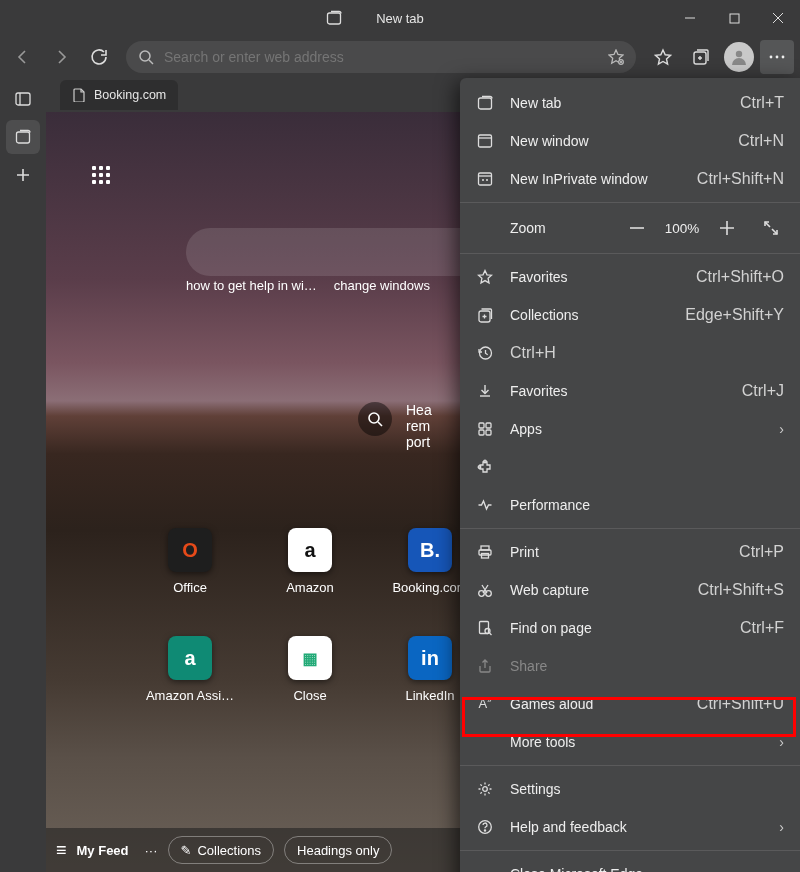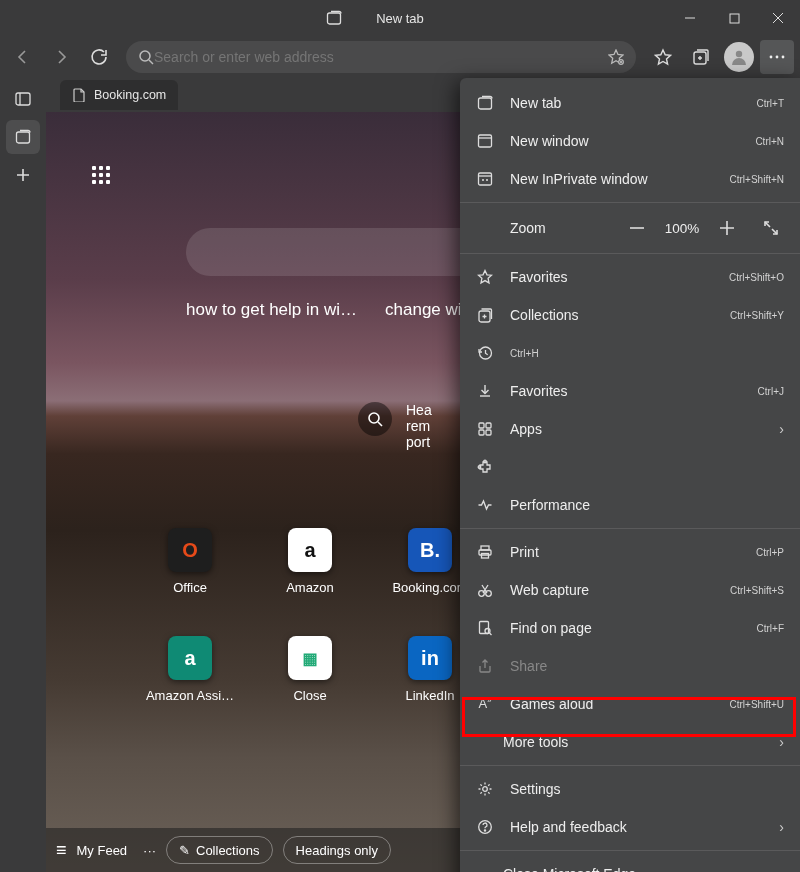--- a/index.html
+++ b/index.html
@@ -5,57 +5,57 @@
 * { margin:0; padding:0; box-sizing:border-box; font-family:"Segoe UI",Arial,sans-serif; -webkit-font-smoothing:antialiased; }
 body { width:800px; height:872px; background:#3a3a3b; color:#fff; overflow:hidden; position:relative; }
 .titlebar { height:36px; display:flex; align-items:center; justify-content:center; position:relative; background:#3a3a3b; }
 .titlebar .tabicon { position:absolute; left:50%; transform:translateX(-74px); top:10px; }
 .titlebar .title { font-size:13px; color:#e5e5e5; }
 .winctrl { position:absolute; right:0; top:0; display:flex; }
 .winctrl div { width:44px; height:36px; display:flex; align-items:center; justify-content:center; color:#ddd; }
 .toolbar { height:42px; display:flex; align-items:center; padding:0 6px; gap:4px; background:#3a3a3b; }
 .tbtn { width:34px; height:34px; display:flex; align-items:center; justify-content:center; color:#cfcfcf; border-radius:4px; }
 .tbtn.disabled { color:#777; }
-.addrbar { flex:1; height:32px; background:#4a4a4b; border-radius:16px; display:flex; align-items:center; padding:0 12px; gap:0; margin:0 6px; }
+.addrbar { flex:1; height:32px; background:#4a4a4b; border-radius:16px; display:flex; align-items:center; padding:0 12px; gap:10px; margin:0 6px; }
 .addrbar .search-icon { color:#bbb; }
 .addrbar input { flex:1; background:transparent; border:none; outline:none; color:#ccc; font-size:14px; }
 .addrbar .star { color:#bbb; }
 .profile { width:30px; height:30px; border-radius:50%; background:#c9c9c9; display:flex; align-items:center; justify-content:center; }
 .tabstrip { height:34px; display:flex; align-items:center; padding-left:60px; background:#3a3a3b; }
 .tab { height:30px; display:flex; align-items:center; gap:8px; padding:0 12px; background:#2e2e2f; border-radius:6px 6px 0 0; font-size:12.5px; color:#e6e6e6; }
 .sidebar { position:absolute; left:0; top:78px; width:46px; bottom:0; background:#3a3a3b; display:flex; flex-direction:column; align-items:center; padding-top:4px; gap:4px; }
 .sidebar .sbtn { width:34px; height:34px; border-radius:6px; display:flex; align-items:center; justify-content:center; color:#ddd; }
 .sidebar .sbtn.active { background:#4d4d4e; }
 .content { position:absolute; left:46px; top:112px; right:0; bottom:0; background:linear-gradient(#3a2d3a 0%, #5a3d4a 22%, #7a5560 33%, #8b6e76 38%, #604038 40%, #382720 45%, #2c221c 55%, #463b33 75%, #5a5048 85%, #6b6158 100%); overflow:hidden; }
 .topbar-apps { position:absolute; top:54px; left:46px; }
 .grid-icon { width:24px; height:24px; display:grid; grid-template-columns:repeat(3,4px); grid-template-rows:repeat(3,4px); gap:3px; }
 .grid-icon span { background:#fff; border-radius:1px; }
 .searchbox { position:absolute; top:116px; left:140px; right:0; height:48px; background:rgba(255,255,255,0.12); border-radius:24px; }
-.suggestions { position:absolute; top:188px; left:140px; display:flex; gap:28px; color:#fff; font-size:17px; }
+.suggestions { position:absolute; top:166px; left:140px; display:flex; gap:17px; color:#fff; font-size:13px; }
 .widget { position:absolute; top:290px; left:312px; right:0; color:#fff; font-size:14px; display:flex; align-items:flex-start; gap:14px; }
 .widget .circle { width:34px; height:34px; border-radius:50%; background:rgba(0,0,0,0.45); display:flex; align-items:center; justify-content:center; }
 .apps-grid { position:absolute; top:416px; left:84px; display:grid; grid-template-columns:repeat(3,120px); grid-template-rows:repeat(2,100px); gap:8px 0; }
 .app-tile { display:flex; flex-direction:column; align-items:center; gap:8px; color:#fff; font-size:13px; }
 .app-tile .icon { width:44px; height:44px; border-radius:8px; background:#222; display:flex; align-items:center; justify-content:center; font-weight:bold; font-size:20px; box-shadow:0 2px 6px rgba(0,0,0,0.5); }
 .feedbar { position:absolute; bottom:0; left:0; right:0; height:44px; background:rgba(30,30,30,0.55); display:flex; align-items:center; padding:0 10px; gap:10px; font-size:13px; }
 .feedbar .hamb { font-size:18px; }
-.feedbar .title { font-weight:400; margin-right:6px; }
+.feedbar .title { font-weight:700; margin-right:6px; }
 .pill { height:28px; border:1px solid rgba(255,255,255,0.35); border-radius:14px; display:flex; align-items:center; padding:0 12px; gap:6px; }
 .feedbar .right { margin-left:auto; display:flex; gap:6px; align-items:center; }
 .sqbtn { width:30px; height:28px; border-radius:4px; display:flex; align-items:center; justify-content:center; }
 .sqbtn.active { background:rgba(80,120,200,0.35); border:1px solid #6ea0ff; }
 .menu { position:absolute; top:78px; right:0; width:340px; background:#454647; border-radius:6px 0 0 6px; box-shadow:-4px 4px 20px rgba(0,0,0,0.6); padding:6px 0; z-index:50; font-size:14px; }
 .mitem { height:38px; display:flex; align-items:center; padding:0 16px; gap:16px; color:#eee; position:relative; }
 .mitem .ico { width:18px; display:flex; justify-content:center; color:#ddd; }
 .mitem .lbl { flex:1; }
-.mitem .sc { font-size:10px; color:#d2d2d2; }
+.mitem .sc { font-size:16px; color:#d2d2d2; }
 .mitem .chev { color:#ccc; }
 .mitem.disabled { color:#888; }
 .mitem.disabled .ico { color:#888; }
-.mitem.noico .lbl { margin-left:27px; }
+.mitem.noico .lbl { margin-left:34px; }
 .msep { height:1px; background:#5a5a5b; margin:4px 0; }
 .zoomrow { height:42px; display:flex; align-items:center; padding:0 12px 0 50px; gap:4px; color:#eee; }
 .zoomrow .zl { flex:1; }
 .zoomrow .zbtn { width:34px; height:30px; display:flex; align-items:center; justify-content:center; }
 .zoomrow .zval { width:48px; text-align:center; font-size:13.5px; }
 .zoomrow .fs { margin-left:6px; }
 .highlight { position:absolute; border:3px solid #ff0000; pointer-events:none; z-index:60; }
 svg { display:block; }
 </style>
 </head>
@@ -339,21 +339,21 @@
     </div>
   <div class="mitem">
       <span class="ico">
         <svg width="16" height="16" viewBox="0 0 16 16" fill="none" stroke="#ddd" stroke-width="1.3">
           <rect x="2" y="4" width="11" height="11" rx="2"></rect>
           <path d="M4.5 2h9a1 1 0 0 1 1 1v9"></path>
           <path d="M7.5 7.5v4M5.5 9.5h4"></path>
         </svg>
       </span>
       <span class="lbl">Collections</span>
-      <span class="sc">Ctrl+Shift+Y</span>
+      <span class="sc">Edge+Shift+Y</span>
     </div>
   <div class="mitem">
       <span class="ico">
         <svg width="16" height="16" viewBox="0 0 16 16" fill="none" stroke="#ddd" stroke-width="1.3">
           <circle cx="8.5" cy="8" r="6"></circle>
           <path d="M8.5 5v3.2l2.2 1.5"></path>
           <path d="M2 4v3h3"></path>
         </svg>
       </span>
       <span class="sc">Ctrl+H</span>

